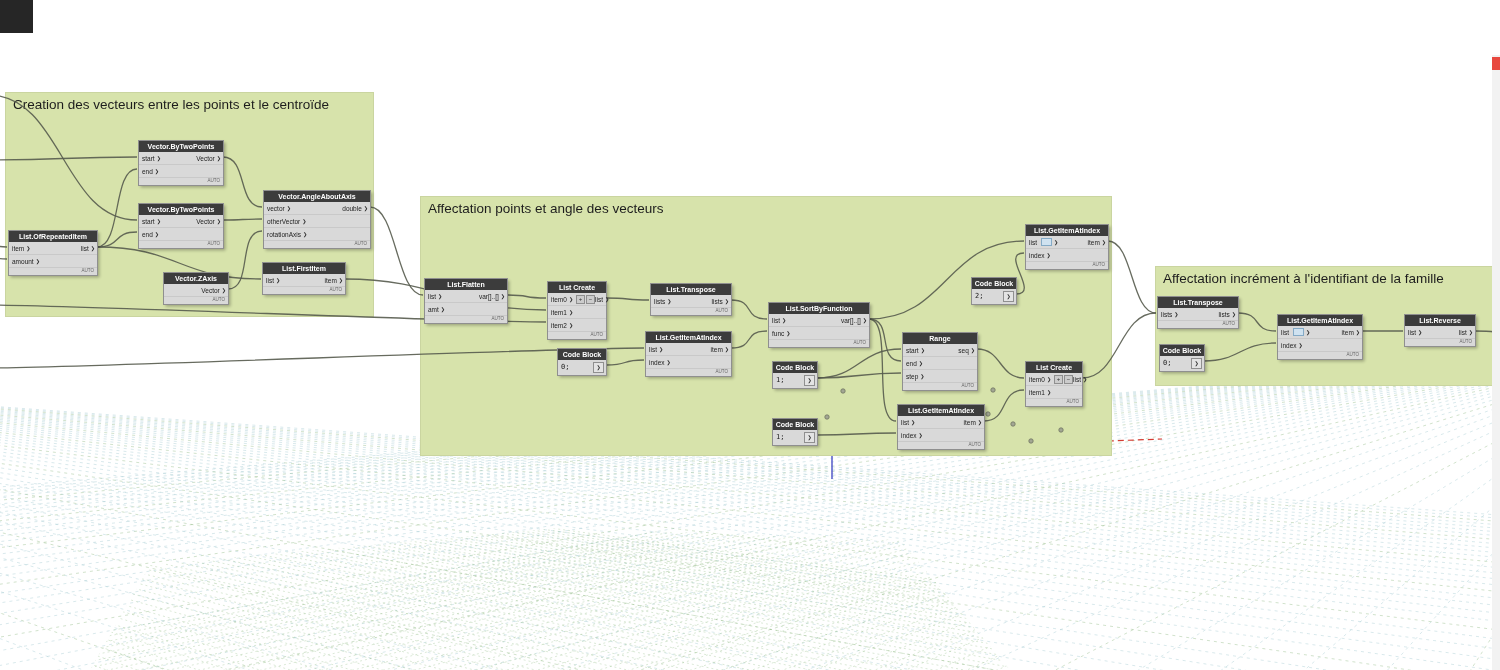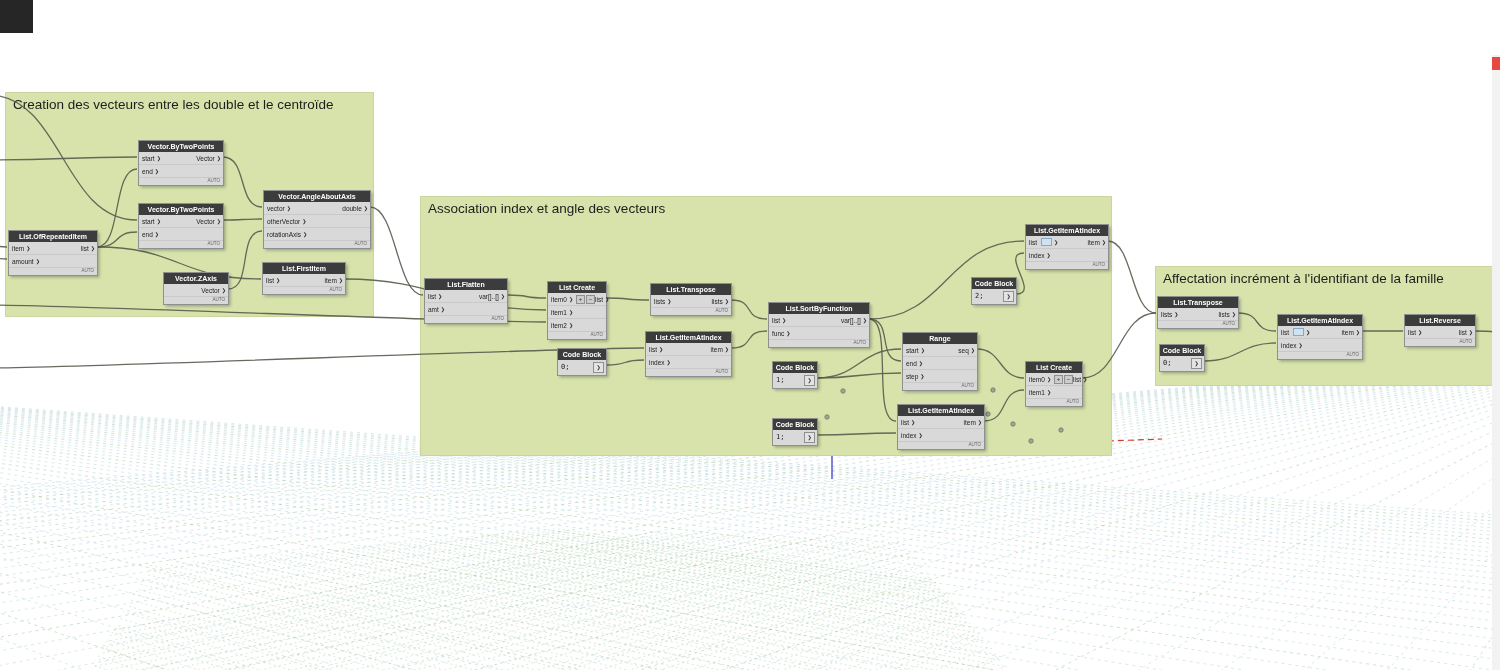--- a/index.html
+++ b/index.html
@@ -250,24 +250,24 @@
         <line x1="-760" y1="352" x2="1766" y2="705" stroke="#85b478" stroke-width="0.6" stroke-dasharray="2 3" stroke-opacity="0.5"></line>
         <line x1="-760" y1="352" x2="1800" y2="705" stroke="#85b478" stroke-width="0.6" stroke-dasharray="2 3" stroke-opacity="0.5"></line>
         <line x1="-760" y1="352" x2="1834" y2="705" stroke="#85b478" stroke-width="0.6" stroke-dasharray="2 3" stroke-opacity="0.5"></line>
         <line x1="-760" y1="352" x2="1868" y2="705" stroke="#85b478" stroke-width="0.6" stroke-dasharray="2 3" stroke-opacity="0.5"></line>
       </g>
       <line x1="838" y1="451" x2="1162" y2="439" stroke="#d43c32" stroke-width="1.2" stroke-dasharray="6 4"></line>
       <line x1="832" y1="443" x2="832" y2="479" stroke="#4a50c8" stroke-width="1.4"></line>
     </svg>
   <div id="groups-layer">
       <div class="group" style="left: 5px; top: 92px; width: 367px; height: 223px; background: rgb(215, 227, 171);">
-        <div class="group-title">Creation des vecteurs entre les double et le centroïde</div>
+        <div class="group-title">Creation des vecteurs entre les points et le centroïde</div>
       </div>
       <div class="group" style="left: 420px; top: 196px; width: 690px; height: 258px; background: rgb(215, 227, 171);">
-        <div class="group-title">Association index et angle des vecteurs</div>
+        <div class="group-title">Affectation points et angle des vecteurs</div>
       </div>
       <div class="group" style="left: 1155px; top: 266px; width: 350px; height: 118px; background: rgb(215, 227, 171);">
         <div class="group-title" style="white-space: nowrap;">Affectation incrément à l'identifiant de la famille</div>
       </div>
     </div>
   <svg id="wire-svg">
       <path d="M-12,160 C62.5,160 62.5,157 137,157" fill="none" stroke="#565b4e" stroke-width="1.3" stroke-opacity="0.9"></path>
       <path d="M-12,95 C62.5,95 62.5,220 137,220" fill="none" stroke="#565b4e" stroke-width="1.3" stroke-opacity="0.9"></path>
       <path d="M-12,236 C13,236 -18,247 7,247" fill="none" stroke="#565b4e" stroke-width="1.3" stroke-opacity="0.9"></path>
       <path d="M-12,252 C13,252 -18,259 7,259" fill="none" stroke="#565b4e" stroke-width="1.3" stroke-opacity="0.9"></path>

